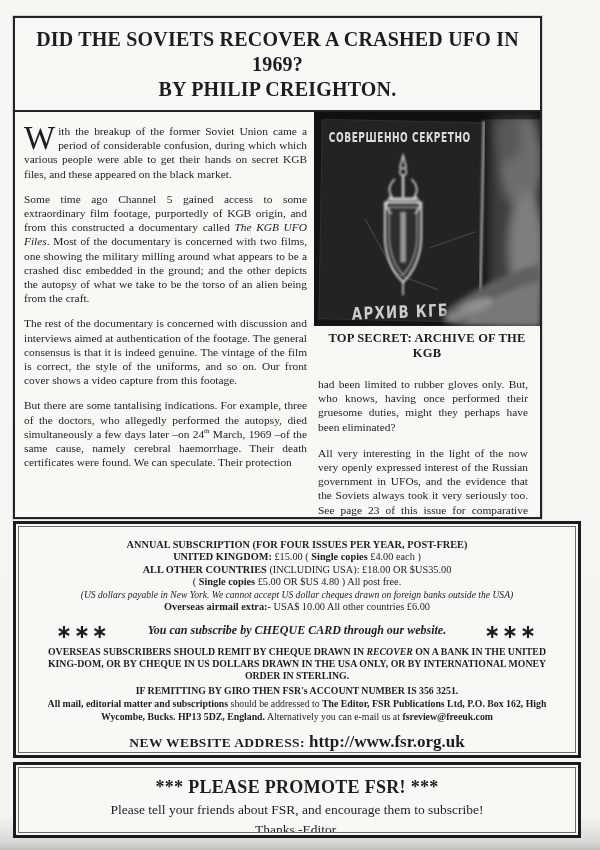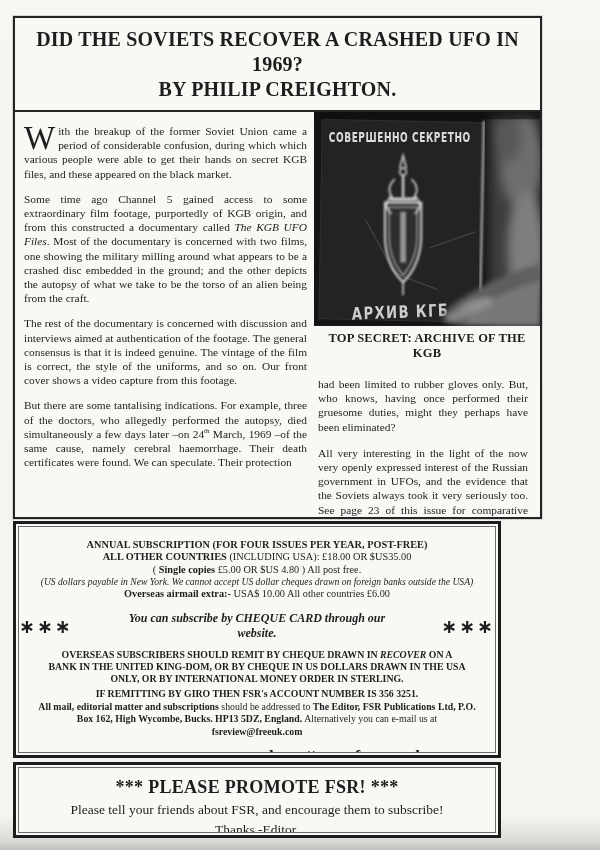--- a/index.html
+++ b/index.html
@@ -46,21 +46,21 @@
     padding:5px 4px 0 4px; letter-spacing:.2px;
   }
   .col-right-text {
     padding:16px 12px 0 4px;
     font-size:11.4px; line-height:14.2px; text-align:justify;
   }
   .col-right-text p { margin-bottom:12px; }
 
   
   .dbox {
-    position:absolute; left:13px; width:488px;
+    position:absolute; left:13px; width:568px;
     border:3px solid #1c1c1c; background:#f8f8f5;
   }
   .dbox-inner {
     border:1px solid #6a6a6a; margin:2px;
     height:calc(100% - 4px);
     text-align:center; overflow:hidden;
   }
   .sub-box  { top:521px; height:237px; }
   .promo-box{ top:762px; height:76px; }
 
@@ -185,20 +185,21 @@
           <p>had been limited to rubber gloves only.  But, who knows, having once performed their gruesome duties, might they perhaps have been eliminated?</p>
           <p>All very interesting in the light of the now very openly expressed interest of the Russian government in UFOs, and the evidence that the Soviets always took it very seriously too.  See page 23 of this issue for comparative reports. ■</p>
         </div>
       </div>
     </div>
   </div>
 
   <div class="dbox sub-box">
     <div class="dbox-inner">
       <div class="sub-line sub-first b">ANNUAL SUBSCRIPTION (FOR FOUR ISSUES PER YEAR, POST-FREE)</div>
+      <div class="sub-line"><span class="b">UNITED KINGDOM:</span><span> £15.00 ( </span><span class="b">Single copies</span><span> £4.00 each )</span></div>
       <div class="sub-line"><span class="b">ALL OTHER COUNTRIES</span><span> (INCLUDING USA): £18.00 OR $US35.00</span></div>
       <div class="sub-line"><span>( </span><span class="b">Single copies</span><span> £5.00 OR $US 4.80 ) All post free.</span></div>
       <div class="sub-line sub-italic">(US dollars payable in New York.  We cannot accept US dollar cheques drawn on foreign banks outside the USA)</div>
       <div class="sub-line"><span class="b">Overseas airmail extra:-</span><span> USA$ 10.00  All other countries £6.00</span></div>
 
       <div class="credit-row">
         <span class="stars">∗∗∗</span>
         <span class="credit-text">You can subscribe by CHEQUE CARD through our website.</span>
         <span class="stars">∗∗∗</span>
       </div>

